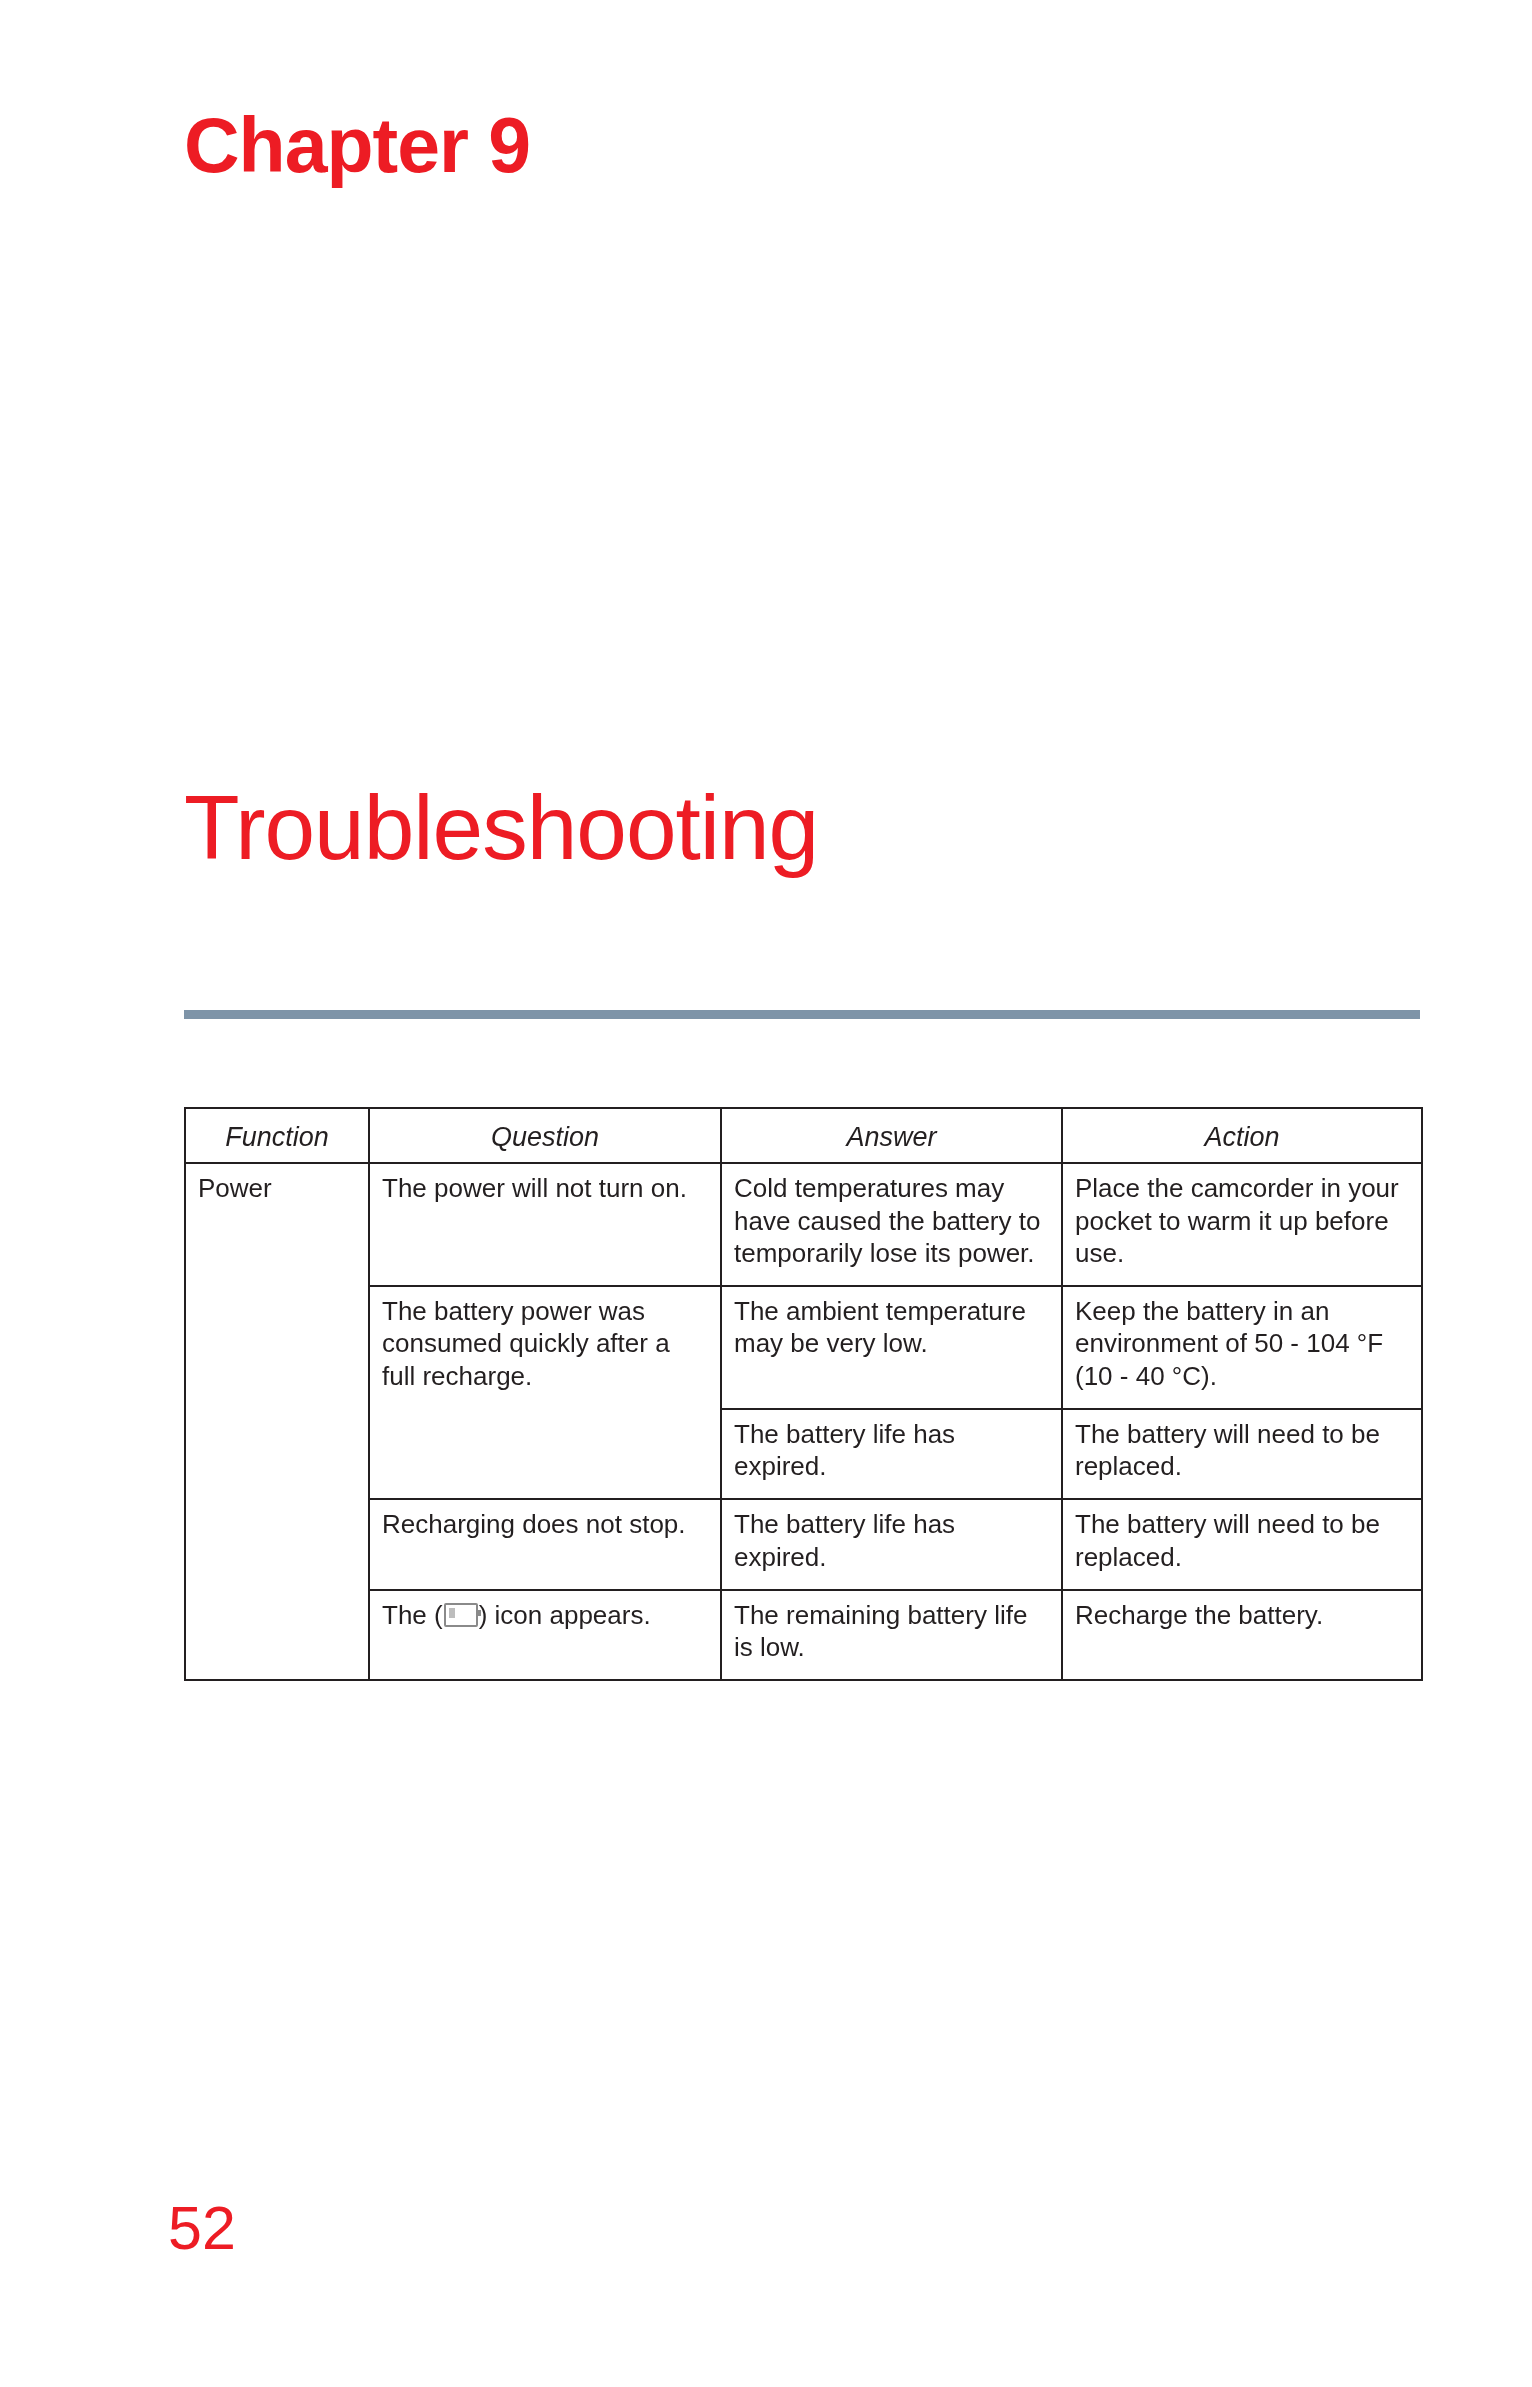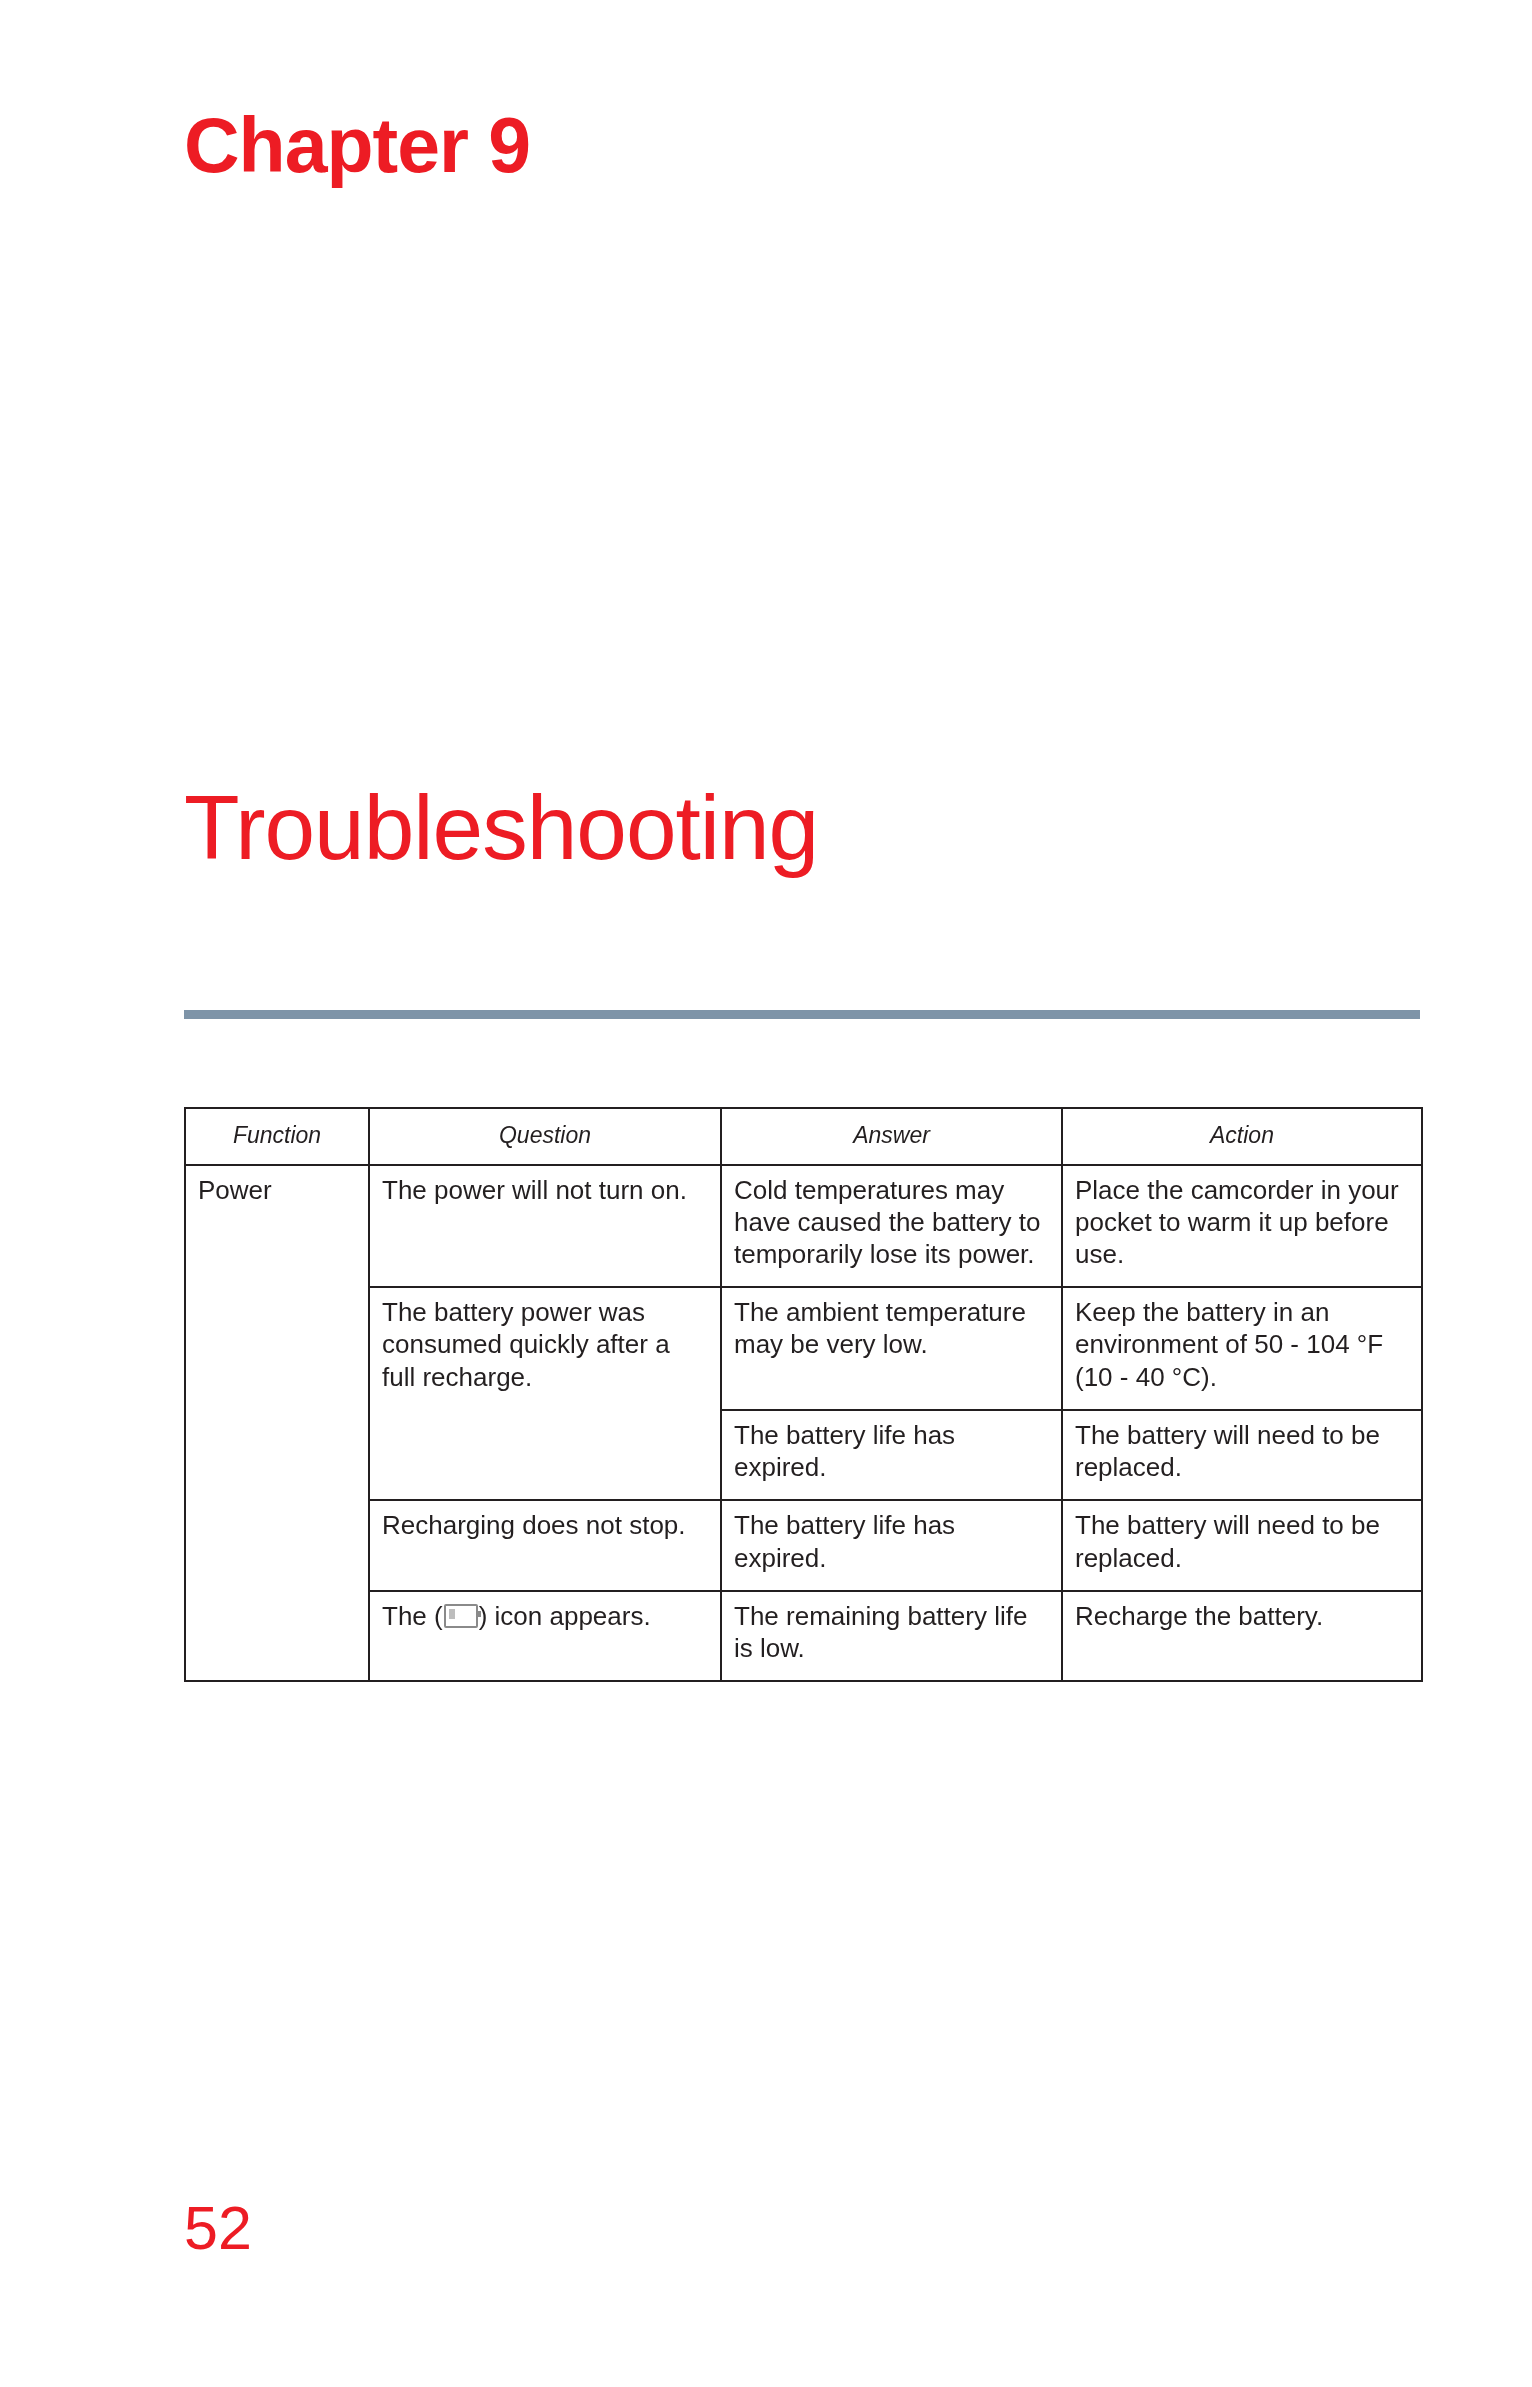--- a/index.html
+++ b/index.html
@@ -72,22 +72,22 @@
     font-size: 26px;
     line-height: 1.24;
     font-weight: normal;
     text-align: left;
     color: #231f20;
   }
   table.tbl thead th {
     text-align: center;
     font-style: italic;
     font-weight: normal;
-    font-size: 23px;
-    padding: 12px 8px 14px 8px;
+    font-size: 27px;
+    padding: 12px 8px 8px 8px;
   }
   td.fn-cell {
     vertical-align: middle;
   }
   .col1 { width: 184px; }
   .col2 { width: 352px; }
   .col3 { width: 341px; }
   .col4 { width: 360px; }
 
   .mid {
@@ -119,21 +119,21 @@
     position: absolute;
     left: 3px;
     top: 3px;
     width: 6px;
     height: 10px;
     background: #bdbdbd;
   }
 
   .page-number {
     position: absolute;
-    left: 184px;
+    left: 168px;
     top: 2198px;
     font-size: 61px;
     color: #ed1c24;
     line-height: 1;
   }
 
   
   .watermark {
     position: absolute;
     left: 1089px;

